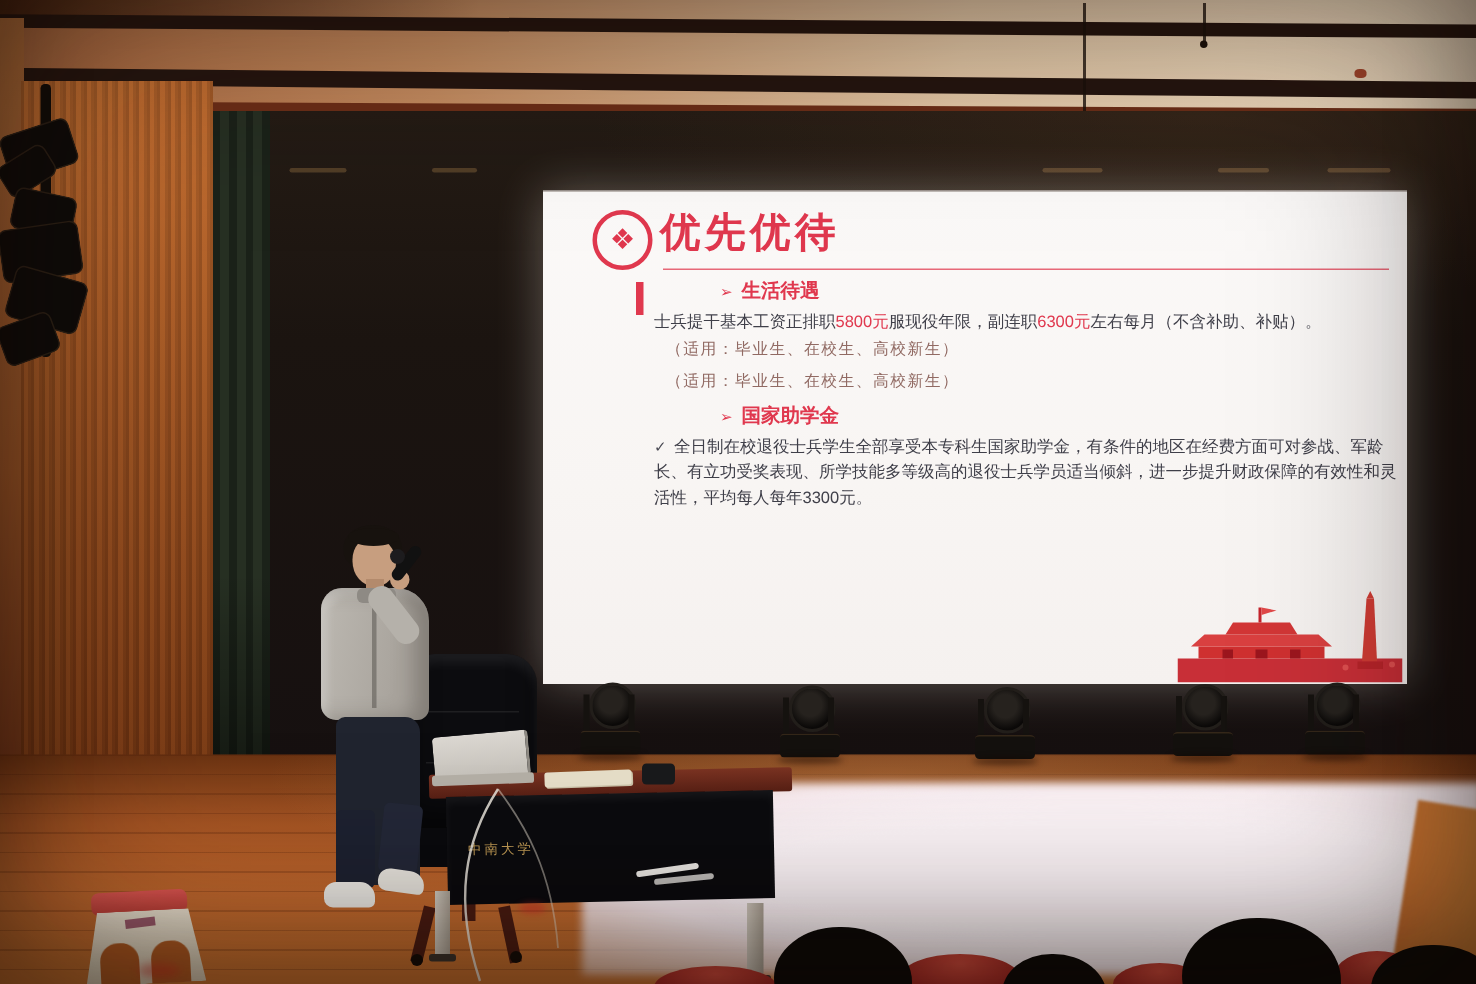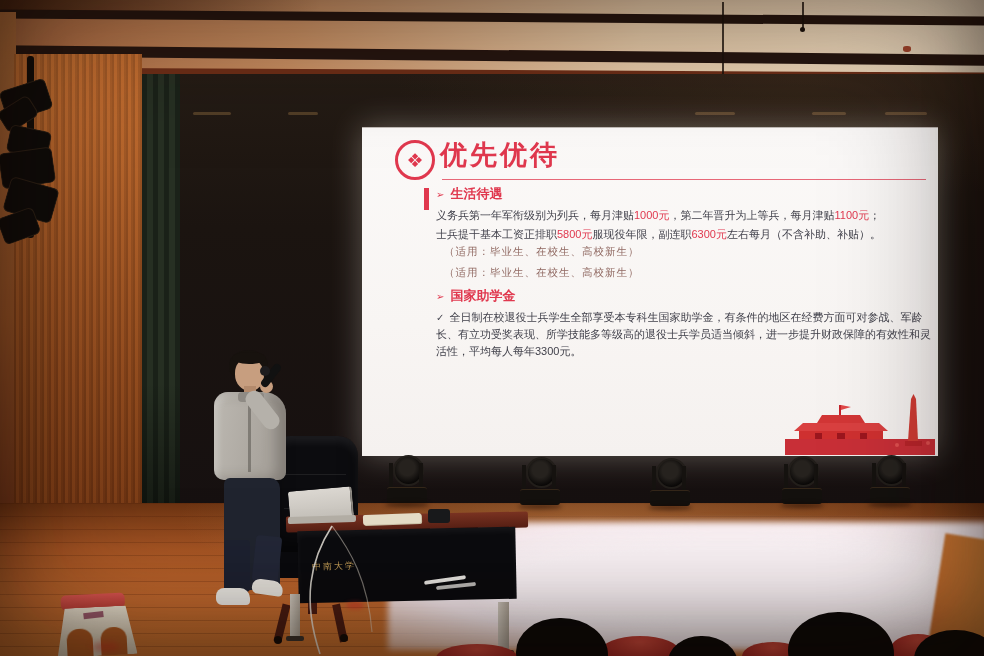--- a/index.html
+++ b/index.html
@@ -45,21 +45,21 @@
     background:linear-gradient(180deg,#fbf9f8 0%,#f8f5f3 60%,#f5f1ef 100%);
     border-top:1px solid rgba(150,140,135,.55);
     box-shadow:0 0 30px rgba(255,244,232,.30);}
   .slide-logo{left:33px;top:12px;width:34px;height:34px;border:3px solid #e0384e;border-radius:50%;
     color:#e0384e;display:flex;align-items:center;justify-content:center;font-size:19px;font-weight:bold;}
   .slide-title{left:78px;top:9px;font-size:27px;font-weight:bold;color:#e0384e;letter-spacing:3px;text-align:right;}
   .title-rule{left:80px;top:51px;width:484px;height:1px;background:rgba(224,56,78,.75);}
   .red-bar{left:62px;top:60px;width:5px;height:22px;background:#e0384e;}
   .sections{left:74px;top:57px;width:498px;}
   .sec{margin-bottom:7px;}
-  .sec-h{font-size:13px;font-weight:bold;color:#e0384e;margin-bottom:4px;}
+  .sec-h{font-size:13px;font-weight:bold;color:#e0384e;margin-bottom:4px;margin-left:44px;}
   .sec-h .marker{font-size:10px;margin-right:6px;font-weight:normal;}
   .sec p{margin:0 0 2px 0;font-size:11px;line-height:17px;color:#3f3f49;}
   .sec p .bullet{color:#4a4a54;margin-right:5px;font-size:10px;}
   .sec .hl{color:#e0384e;}
   .note{font-family:"DejaVu Serif","Liberation Serif",serif;font-size:10.5px;color:#916a63;
         letter-spacing:1px;margin:2px 0 4px 8px;}
   .slide-art{right:3px;bottom:1px;}
 
   
   .mlight{width:44px;height:52px;}
@@ -188,21 +188,20 @@
   <div class="abs fixture" style="left:0;top:212px;width:36px;height:26px;transform:rotate(-20deg);"></div>
 
   <div class="abs screen">
     <div class="abs slide-logo">❖</div>
     <div class="abs slide-title">优先优待</div>
     <div class="abs title-rule"></div>
     <div class="abs red-bar"></div>
     <div class="abs sections" id="slide-sections">
         <div class="sec">
           <div class="sec-h"><span class="marker">➢</span><span>生活待遇</span></div>
-          <p><span>义务兵第一年军衔级别为列兵，每月津贴</span><span class="hl">1000元</span><span>，第二年晋升为上等兵，每月津贴</span><span class="hl">1100元</span><span>；</span></p>
           <p><span>士兵提干基本工资正排职</span><span class="hl">5800元</span><span>服现役年限，副连职</span><span class="hl">6300元</span><span>左右每月（不含补助、补贴）。</span></p>
           <div class="note">（适用：毕业生、在校生、高校新生）</div>
         </div>
         <div class="sec">
           <div class="note">（适用：毕业生、在校生、高校新生）</div>
         </div>
         <div class="sec">
           <div class="sec-h"><span class="marker">➢</span><span>国家助学金</span></div>
           <p><span class="bullet">✓</span><span>全日制在校退役士兵学生全部享受本专科生国家助学金，有条件的地区在经费方面可对参战、军龄长、有立功受奖表现、所学技能多等级高的退役士兵学员适当倾斜，进一步提升财政保障的有效性和灵活性，平均每人每年3300元。</span></p>
         </div>

